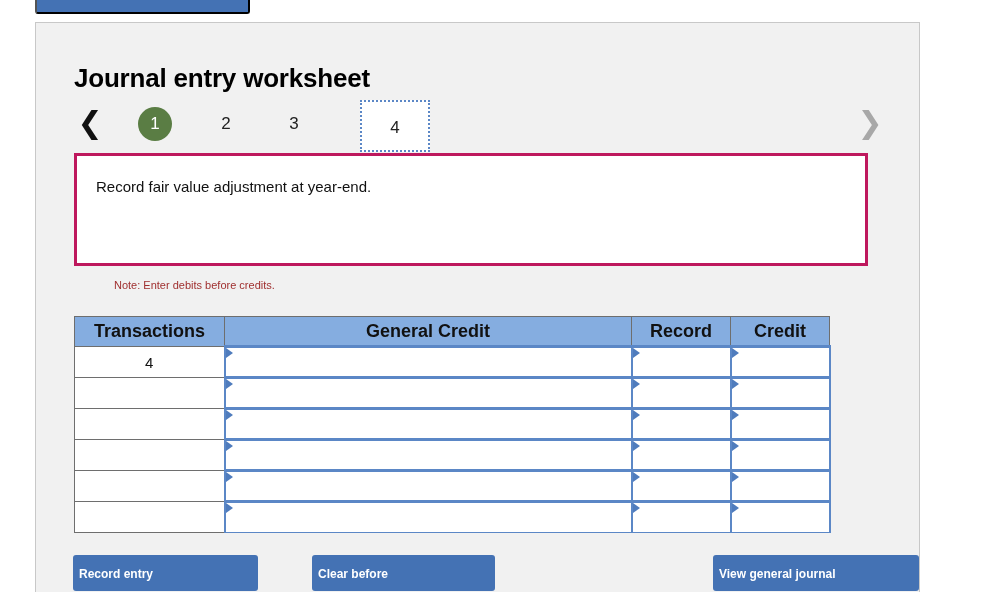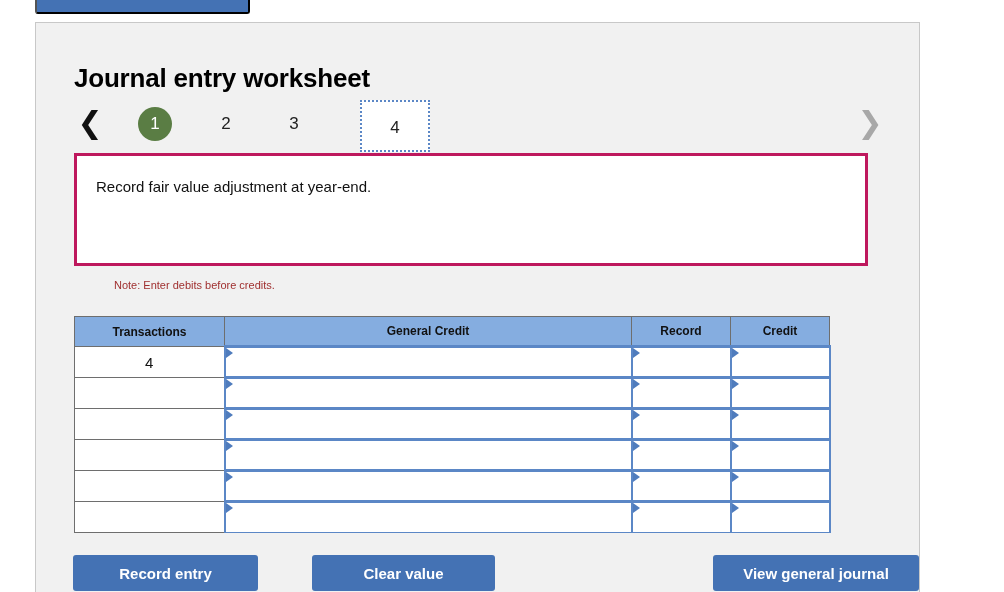--- a/index.html
+++ b/index.html
@@ -132,21 +132,21 @@
   .jtable {
     position: absolute;
     left: 38px;
     top: 293px;
     border-collapse: collapse;
     table-layout: fixed;
   }
   .jtable th {
     background: #85ade0;
     border: 1px solid #6e6e6e;
-    font-size: 12px;
+    font-size: 18px;
     font-weight: bold;
     color: #111111;
     height: 28px;
     padding: 0;
     text-align: center;
   }
   .col-trans { width: 150px; }
   .col-gj    { width: 407px; }
   .col-deb   { width: 99px; }
   .col-cre   { width: 99px; }
@@ -189,23 +189,23 @@
     color: #111111;
     text-align: right;
   }
   .cell-edit.gj .cell-value { text-align: left; }
 
   
   .btn {
     position: absolute;
     background: #4472b4;
     color: #ffffff;
-    font-size: 15px;
+    font-size: 12px;
     font-weight: bold;
-    text-align: center;
+    text-align: left;
     border: none;
     border-radius: 3px;
     height: 36px;
     line-height: 36px;
     cursor: pointer;
     font-family: "Liberation Sans", sans-serif;
   }
   .btn-record { left: 73px;  top: 555px; width: 185px; }
   .btn-clear  { left: 312px; top: 555px; width: 183px; }
   .btn-view   { left: 713px; top: 555px; width: 206px; }
@@ -347,17 +347,17 @@
             <span class="marker"></span>
             <span class="cell-value"></span>
           </td>
         </tr>
       </tbody>
     </table>
   </div>
 
   <button class="btn btn-record">Record entry</button>
 
-  <button class="btn btn-clear">Clear value</button>
+  <button class="btn btn-clear">Clear before</button>
 
   <button class="btn btn-view">View general journal</button>
 
 </div>
 
 </body></html>

